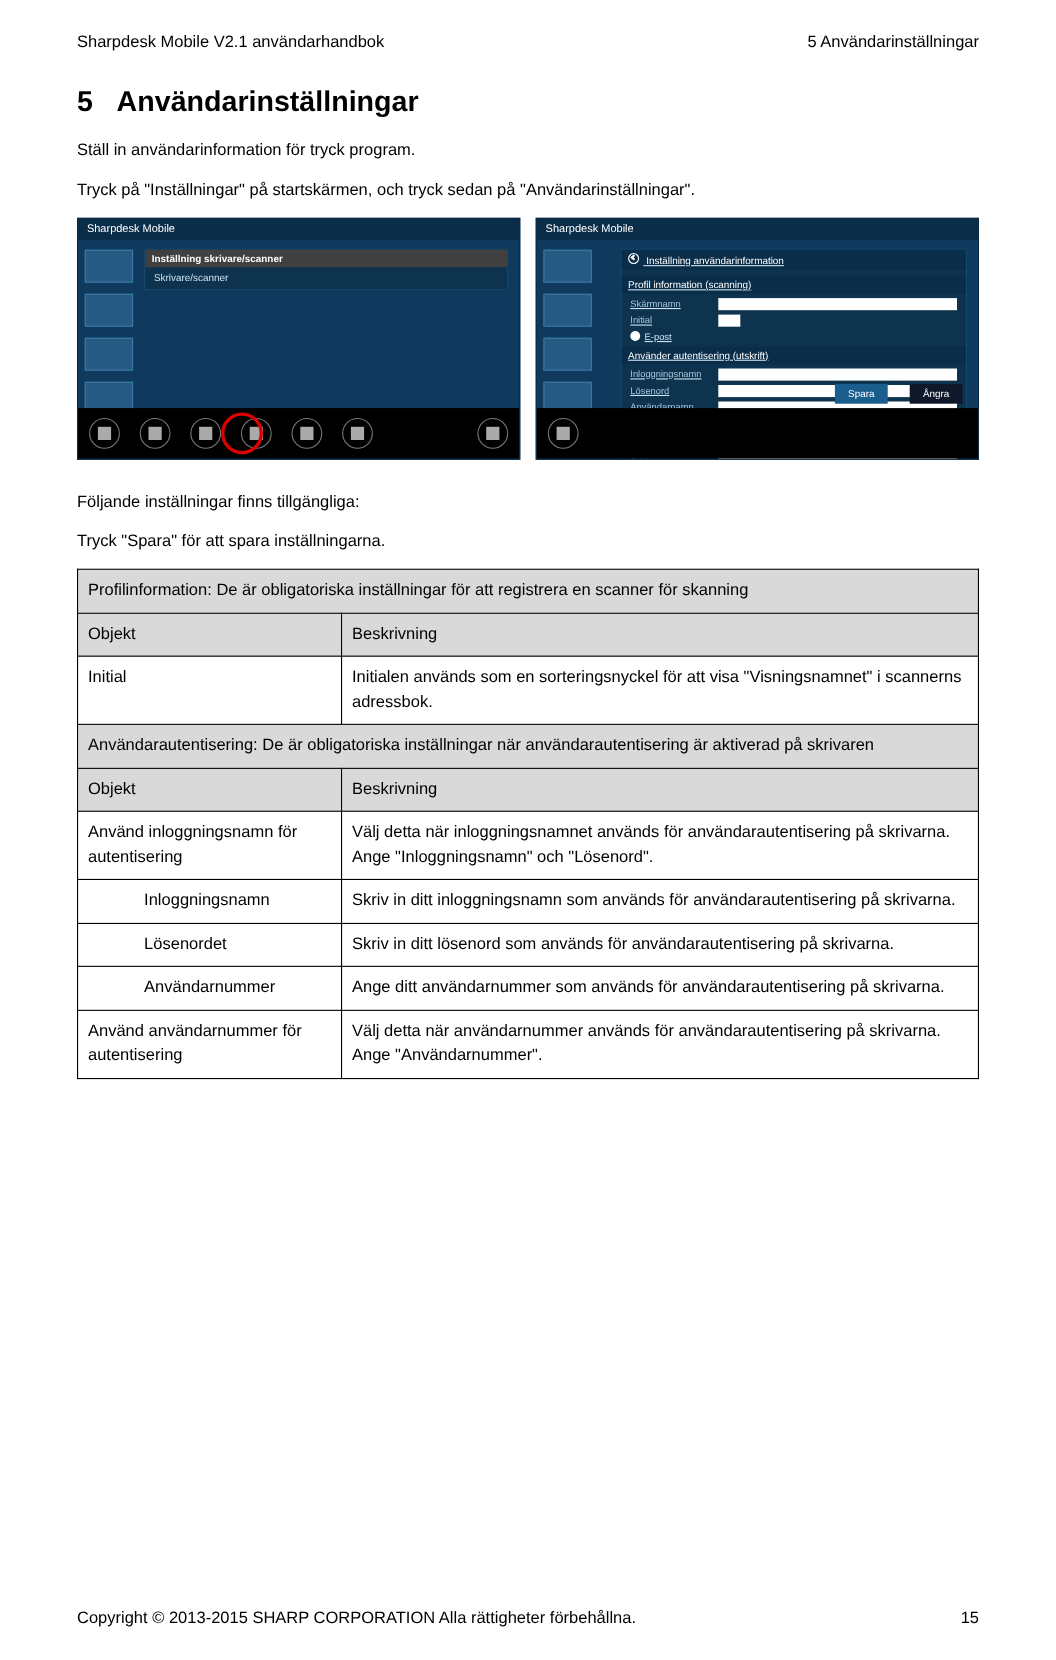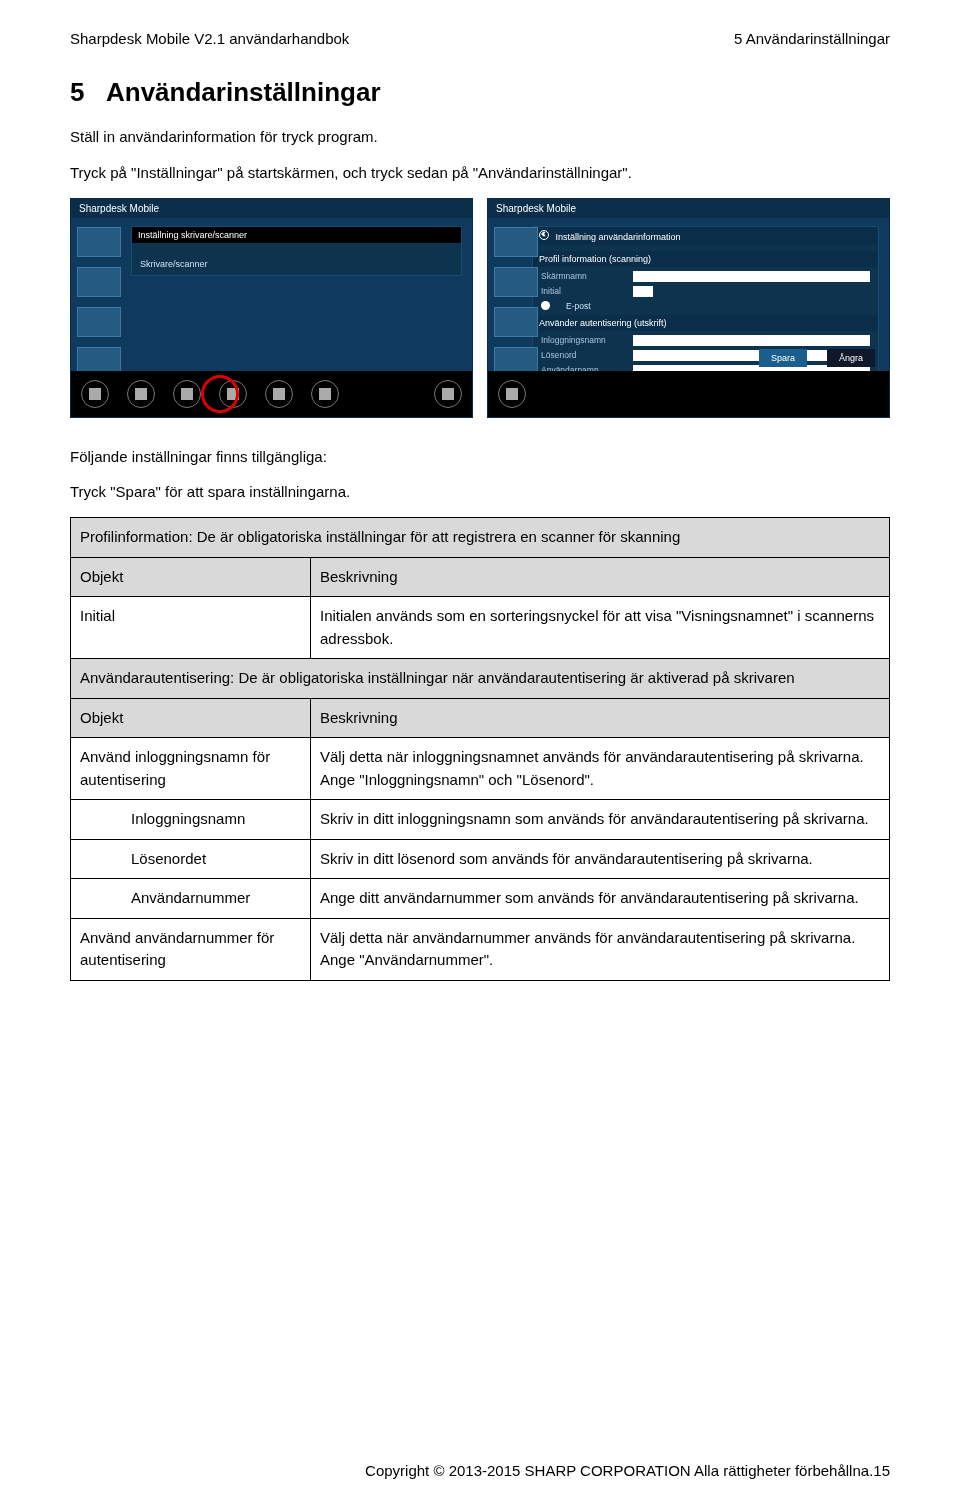--- a/index.html
+++ b/index.html
@@ -97,32 +97,31 @@
   }
   .app-bar .spacer { flex: 1; }
   .mock-shot.left .circle-mark {
     position: absolute;
     bottom: 4px; left: 130px;
     width: 38px; height: 38px;
     border: 3px solid #d00;
     border-radius: 50%;
     z-index: 3;
   }
-  .mock-shot.right .inner-panel { margin-left: 44px; }
+  .mock-shot.right .inner-panel { margin-left: 76px; text-decoration: underline; }
   .mock-shot.right .section-head {
     background: #0a2e4a;
     color: #fff;
     font-size: 9px;
     padding: 3px 6px;
     margin: 0 -8px 4px -8px;
   }
   .mock-shot.right .field-row {
     display: flex;
     font-size: 8.5px;
-    gap: 12px;
     margin-bottom: 4px;
   }
   .mock-shot.right .field-row .lbl { width: 80px; color: #a8c6da; }
   .mock-shot.right .field-row .val {
     flex: 1; background: #fff; height: 11px;
   }
   .mock-shot.right .radio-dot {
     width: 9px; height: 9px; border-radius: 50%;
     background: #fff; display: inline-block; margin-right: 4px;
   }
@@ -152,21 +151,21 @@
   table.info .shaded { background: #d9d9d9; }
   table.info .indent { padding-left: 60px; width: 240px; }
   table.info .col-a { width: 132px; }
   table.info .col-a2 { width: 240px; }
 
   .footer-row {
     position: absolute;
     bottom: 30px;
     left: 70px; right: 70px;
     display: flex;
-    justify-content: flex-end;
+    justify-content: space-between;
     font-size: 15px;
   }
 </style>
 </head>
 <body>
 
 <div class="page">
 
   <div class="top-row">
     <span>Sharpdesk Mobile V2.1 användarhandbok</span>
@@ -184,21 +183,21 @@
 
     <div class="mock-shot left">
       <div class="title-bar">Sharpdesk Mobile</div>
       <div class="side-icons">
         <div class="ic"></div>
         <div class="ic"></div>
         <div class="ic"></div>
         <div class="ic"></div>
       </div>
       <div class="inner-panel">
-        <div style="background:#000000;color:#fff;padding:3px 6px;margin:-6px -8px 16px -8px;">Inställning skrivare/scanner</div>
+        <div style="background:#404040;color:#fff;padding:3px 6px;margin:-6px -8px 4px -8px;font-weight:bold;">Inställning skrivare/scanner</div>
         <div>Skrivare/scanner</div>
       </div>
       <div class="app-bar">
         <div class="tool"></div>
         <div class="tool"></div>
         <div class="tool"></div>
         <div class="tool"></div>
         <div class="tool"></div>
         <div class="tool"></div>
         <div class="spacer"></div>

